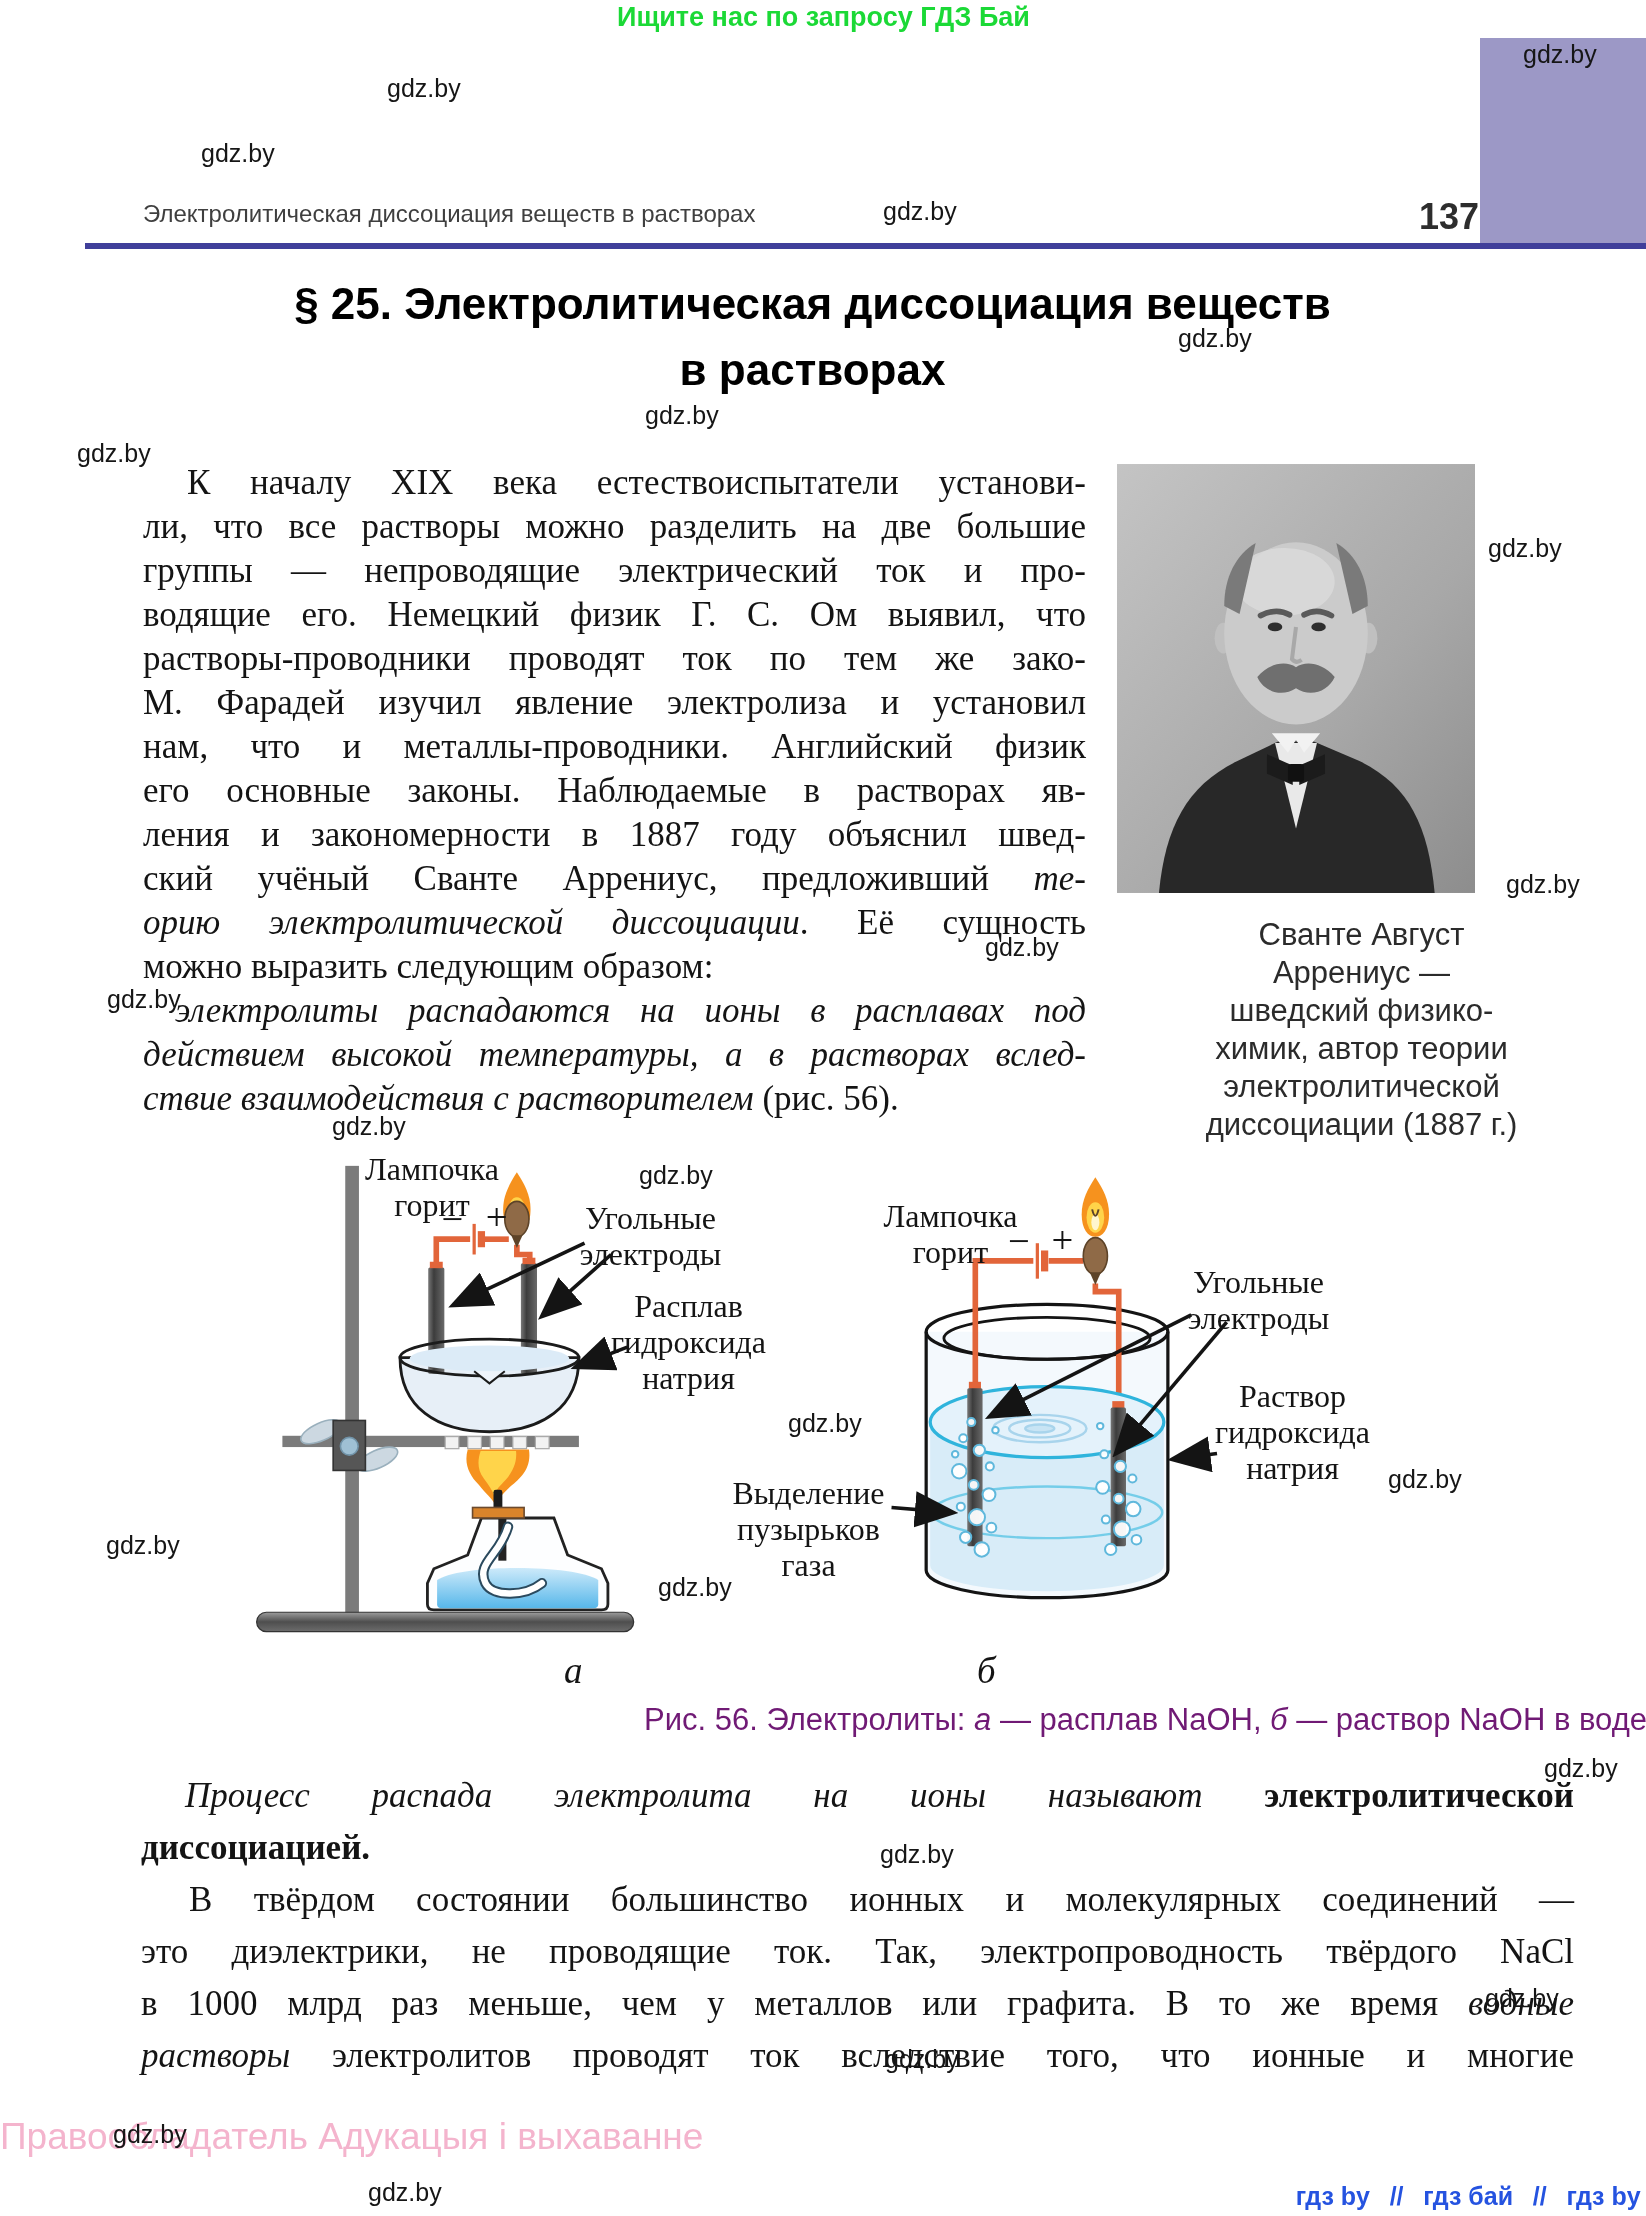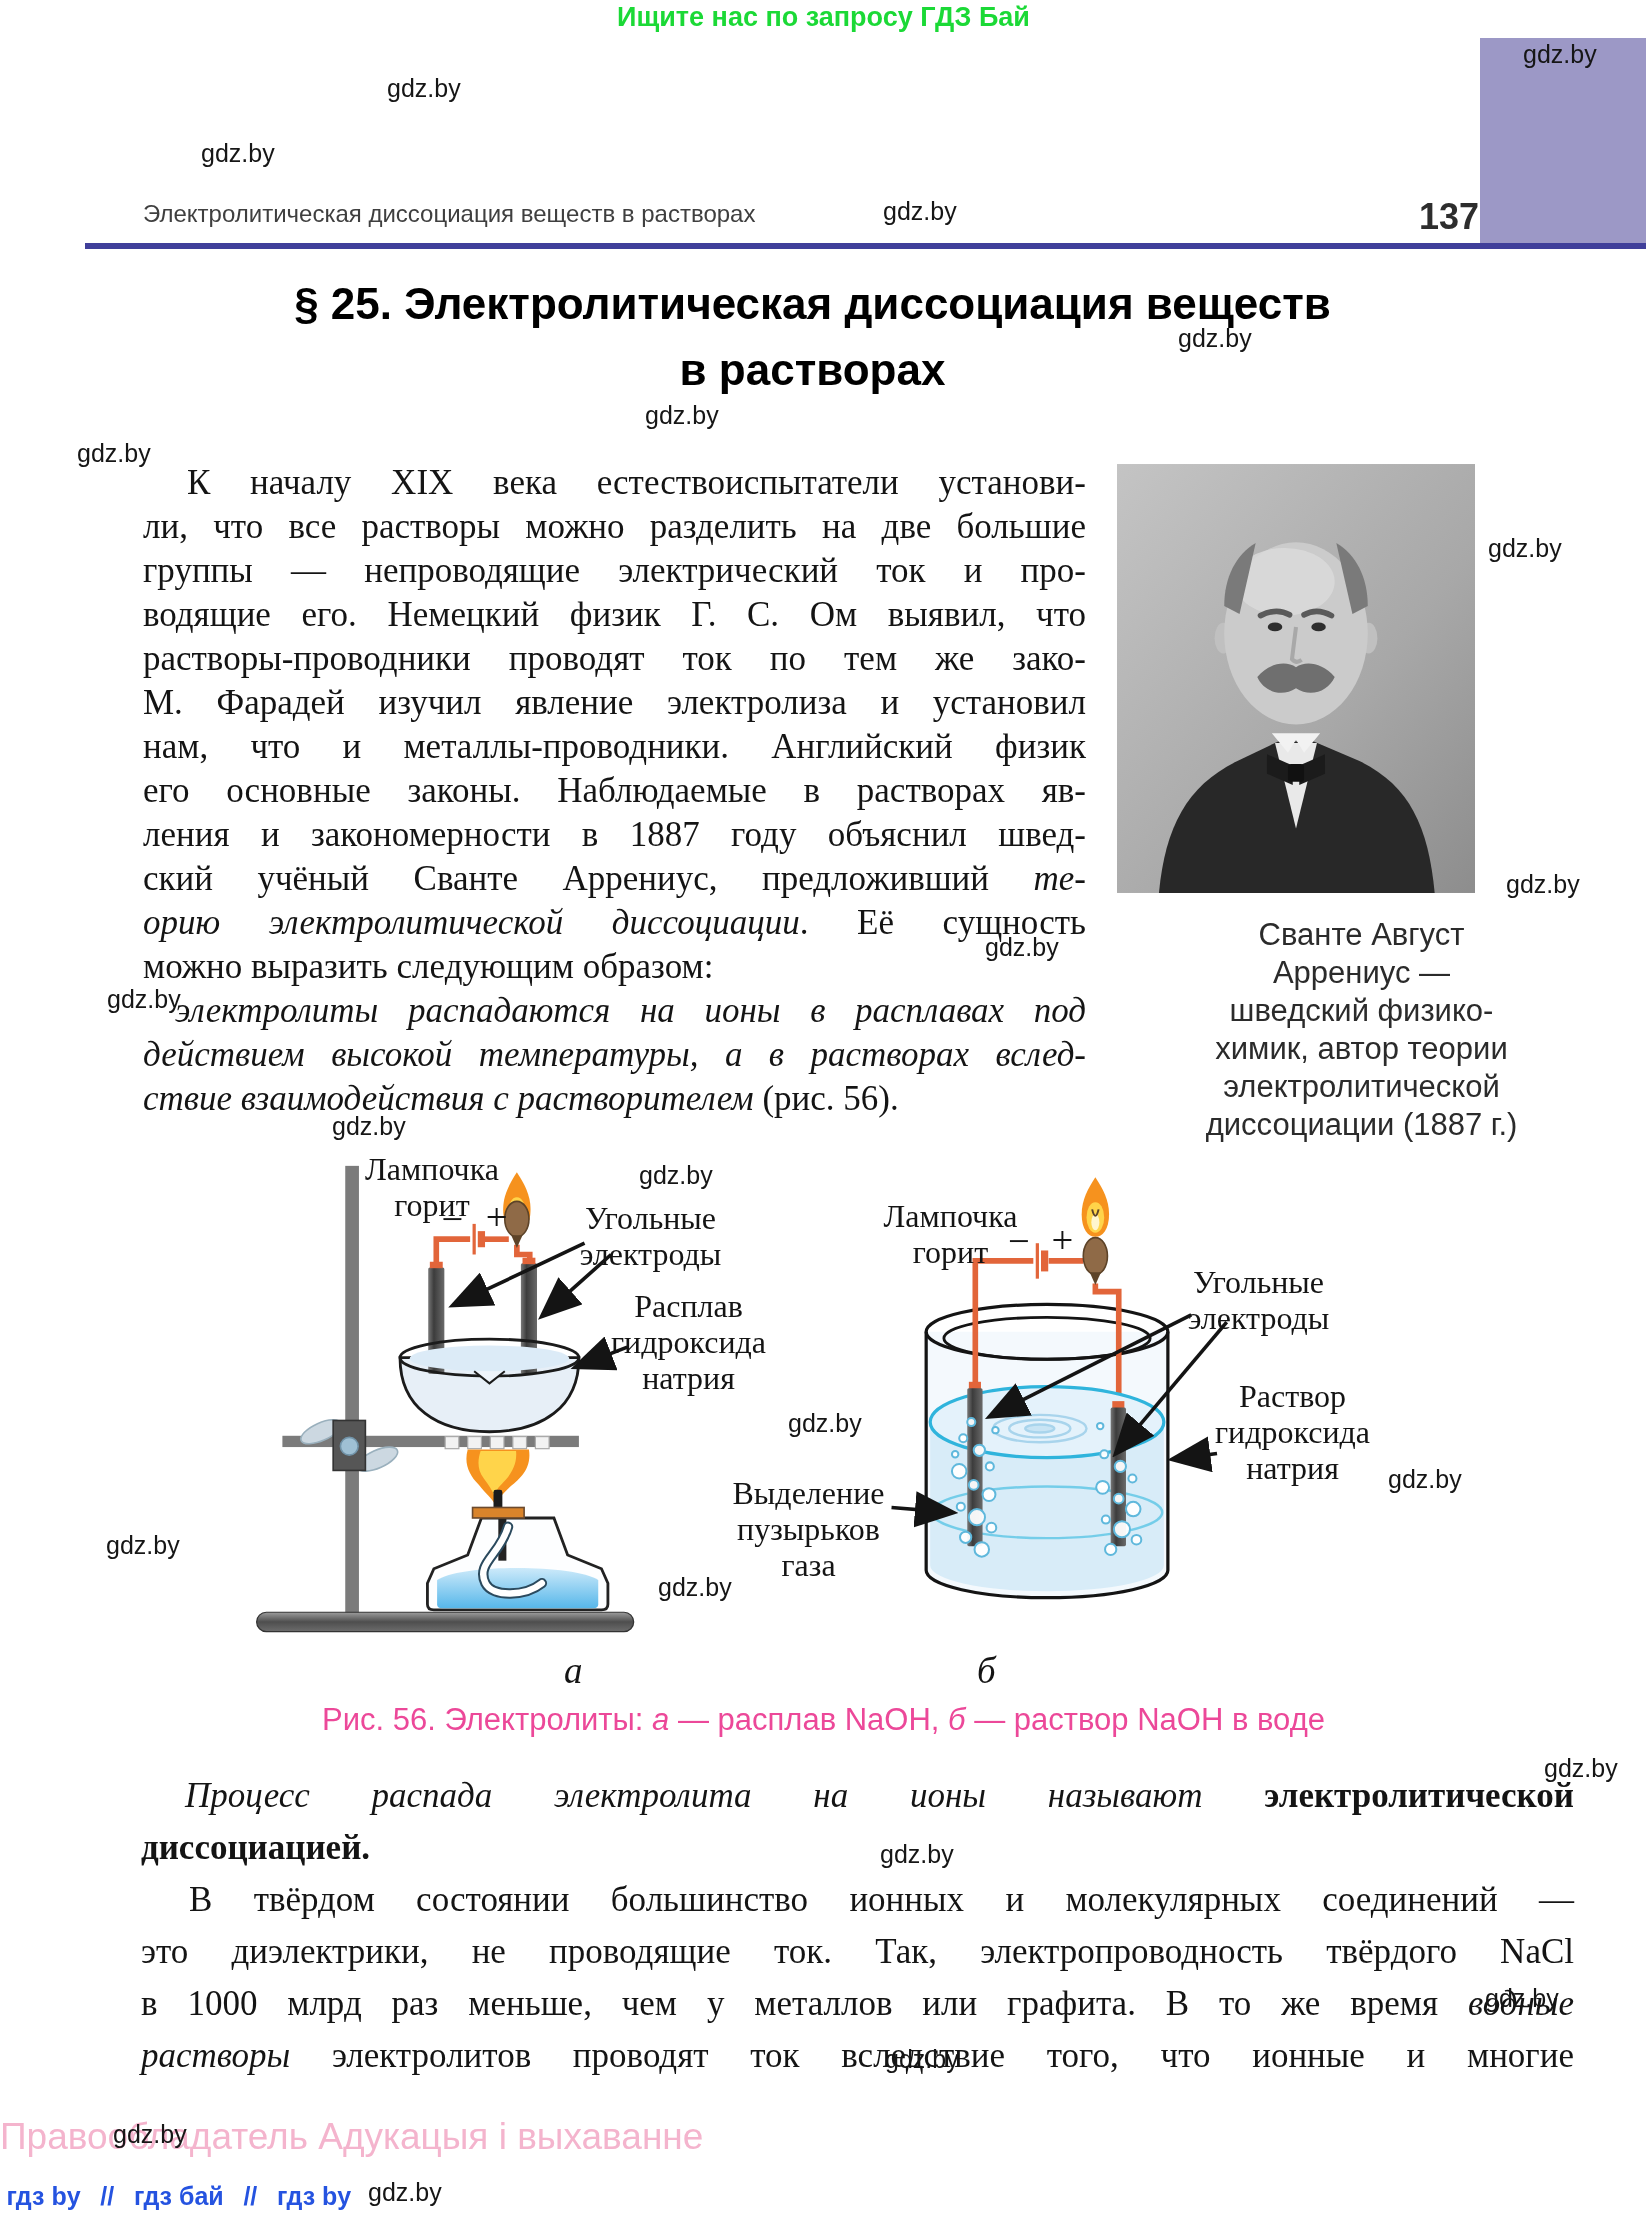--- a/index.html
+++ b/index.html
@@ -32,27 +32,27 @@
   
   .photo{position:absolute;left:1117px;top:464px;width:358px;height:429px;}
   .photocap{position:absolute;left:1156px;top:916px;width:411px;text-align:center;
             font-family:"Liberation Sans",sans-serif;font-size:31px;line-height:38px;color:#2b2b2b;}
   
   .figure-svg{position:absolute;left:226px;top:1148px;width:1128px;height:524px;}
   .figlabel{position:absolute;text-align:center;font-family:"Liberation Serif",serif;
             font-size:32px;line-height:36px;color:#141414;}
   .figletter{position:absolute;font-family:"Liberation Serif",serif;font-style:italic;
              font-size:37px;color:#141414;}
-  .figcap{position:absolute;left:0;top:1702px;width:1647px;text-align:center;
-          font-family:"Liberation Sans",sans-serif;font-size:31px;color:#ec4899;}
+  .figcap{position:absolute;left:0;top:1702px;width:1647px;text-align:right;
+          font-family:"Liberation Sans",sans-serif;font-size:31px;color:#701a75;}
   .figcap .it{font-style:italic;}
   
   .pink{position:absolute;left:0;top:2116px;width:1363px;text-align:left;
         font-family:"Liberation Sans",sans-serif;font-size:37px;color:#f4b4cd;}
-  .links{position:absolute;left:0;top:2182px;width:1647px;text-align:left;
+  .links{position:absolute;left:0;top:2182px;width:1647px;text-align:right;
          font-family:"Liberation Sans",sans-serif;font-size:25px;font-weight:700;color:#2553e0;}
   .links span{margin:0 6.4px;}
 </style>
 </head>
 <body>
 
 <div class="promo">Ищите нас по запросу ГДЗ Бай</div>
 
 <div class="purplebox"></div>
 

